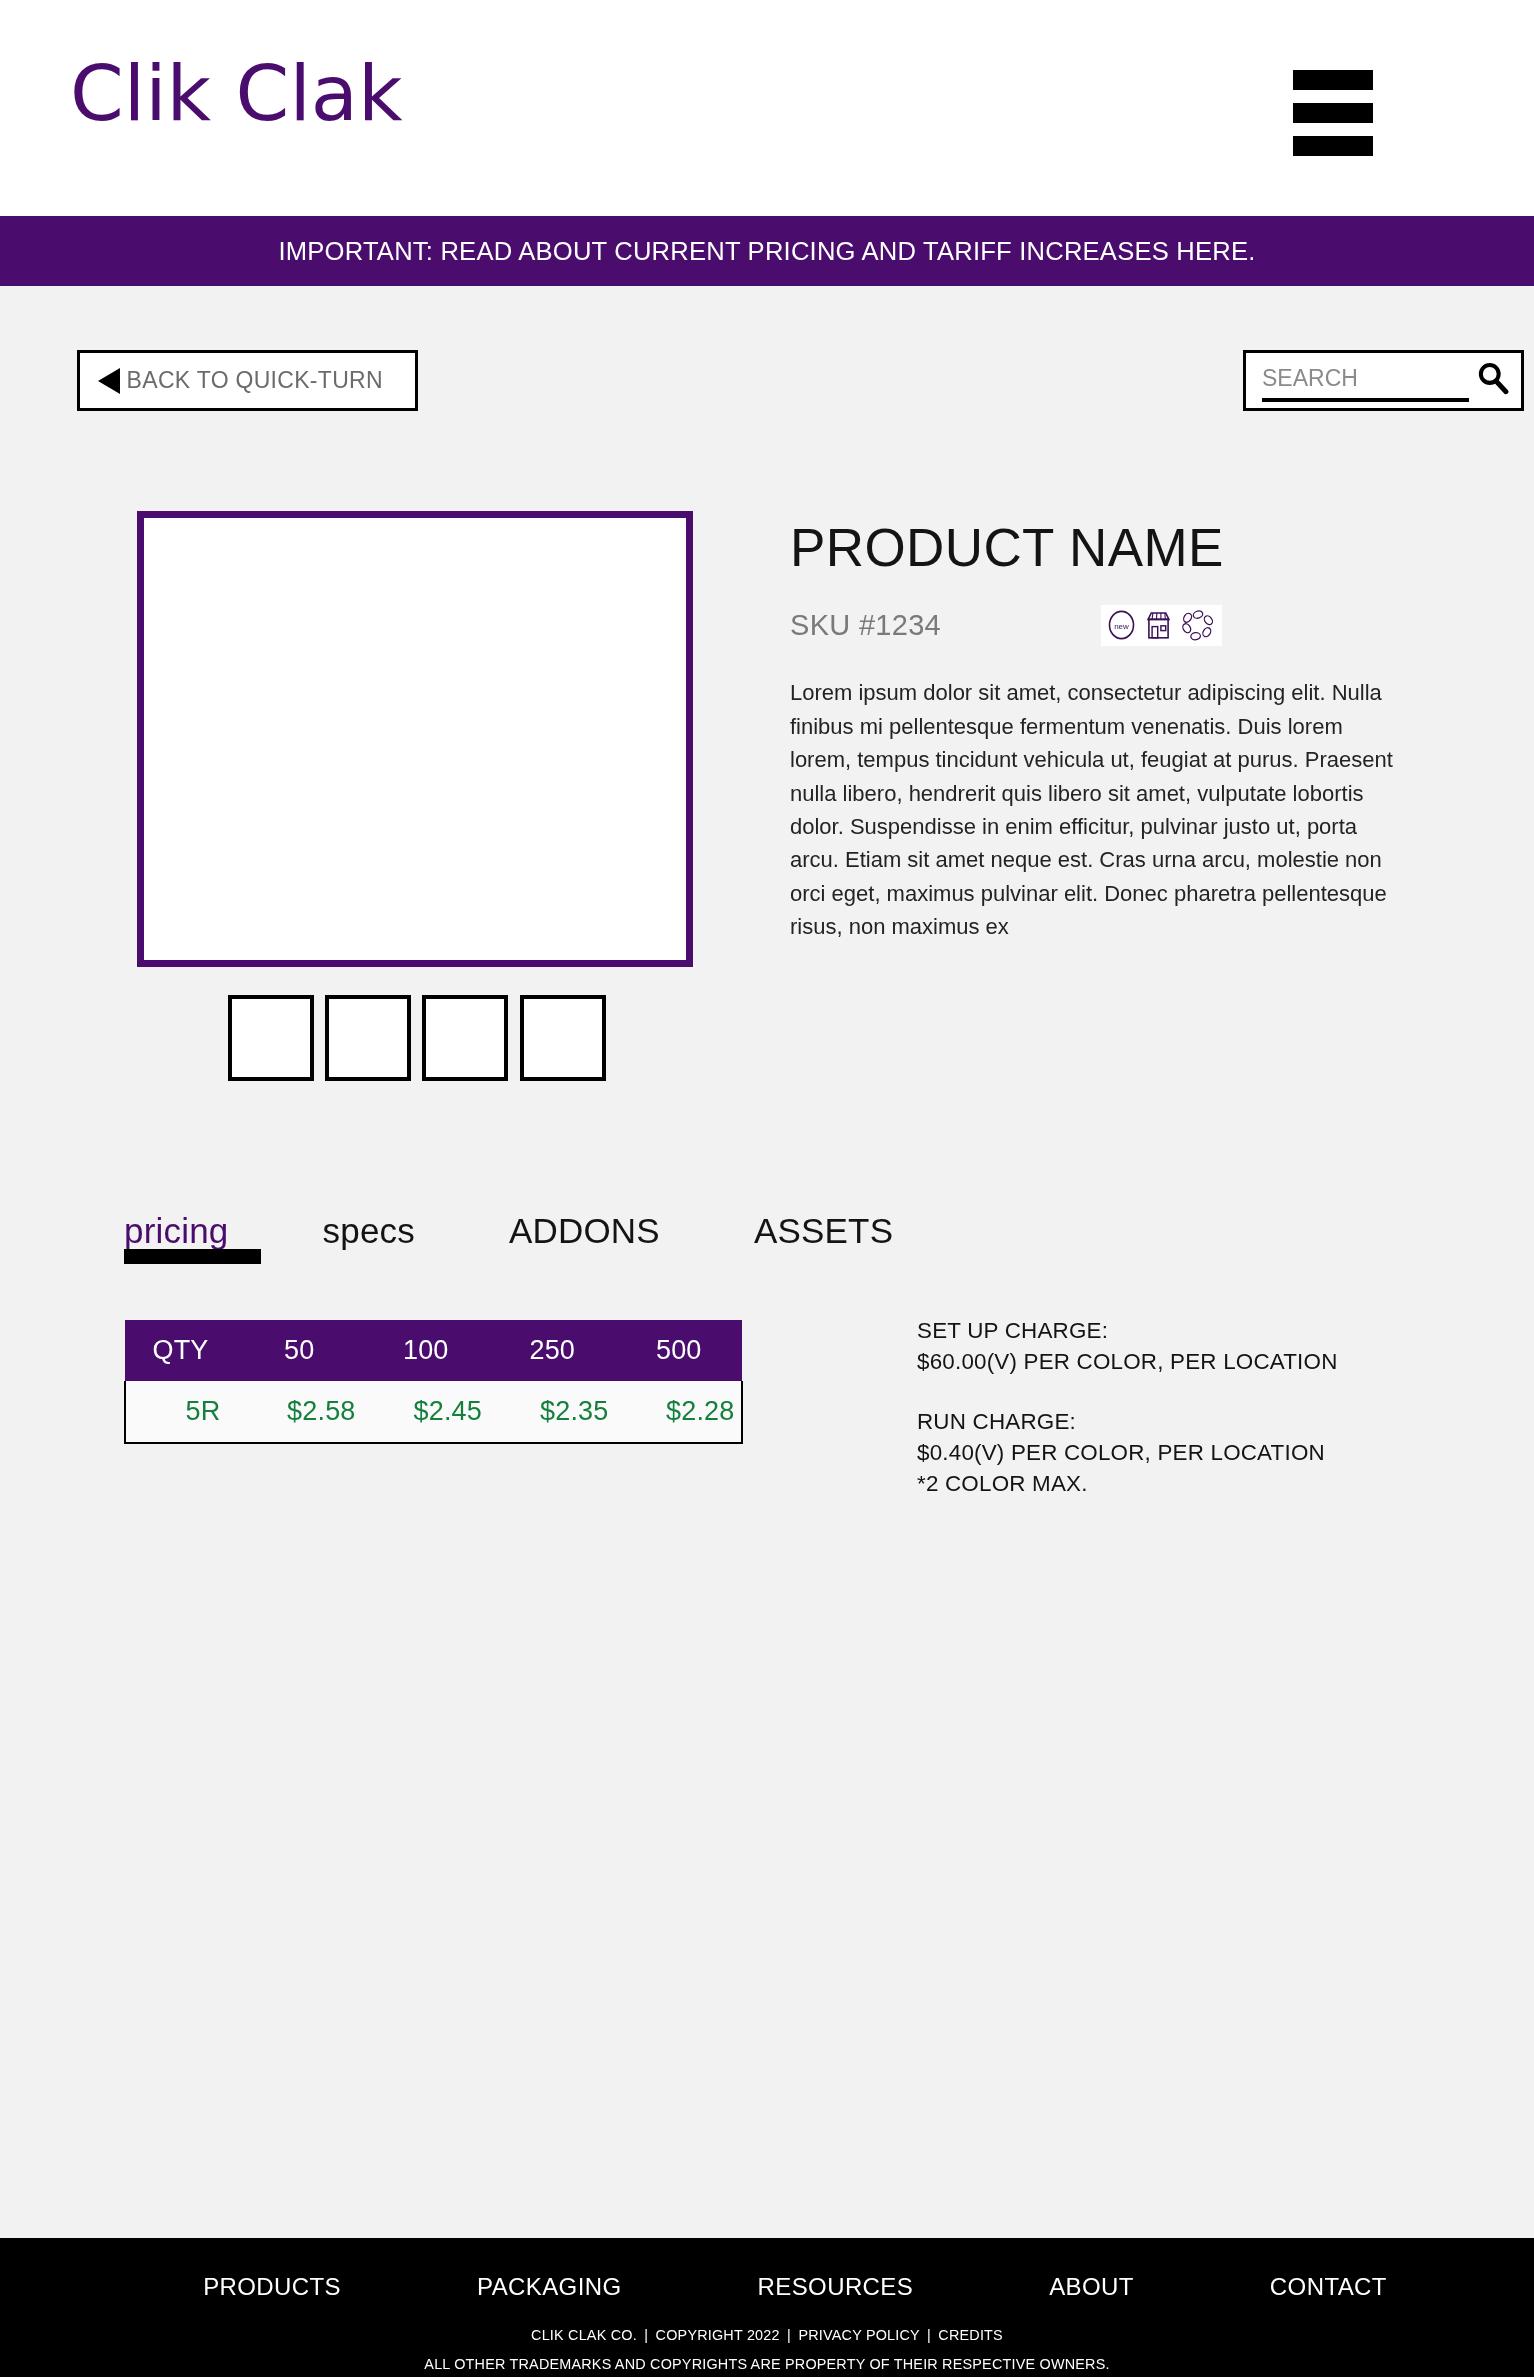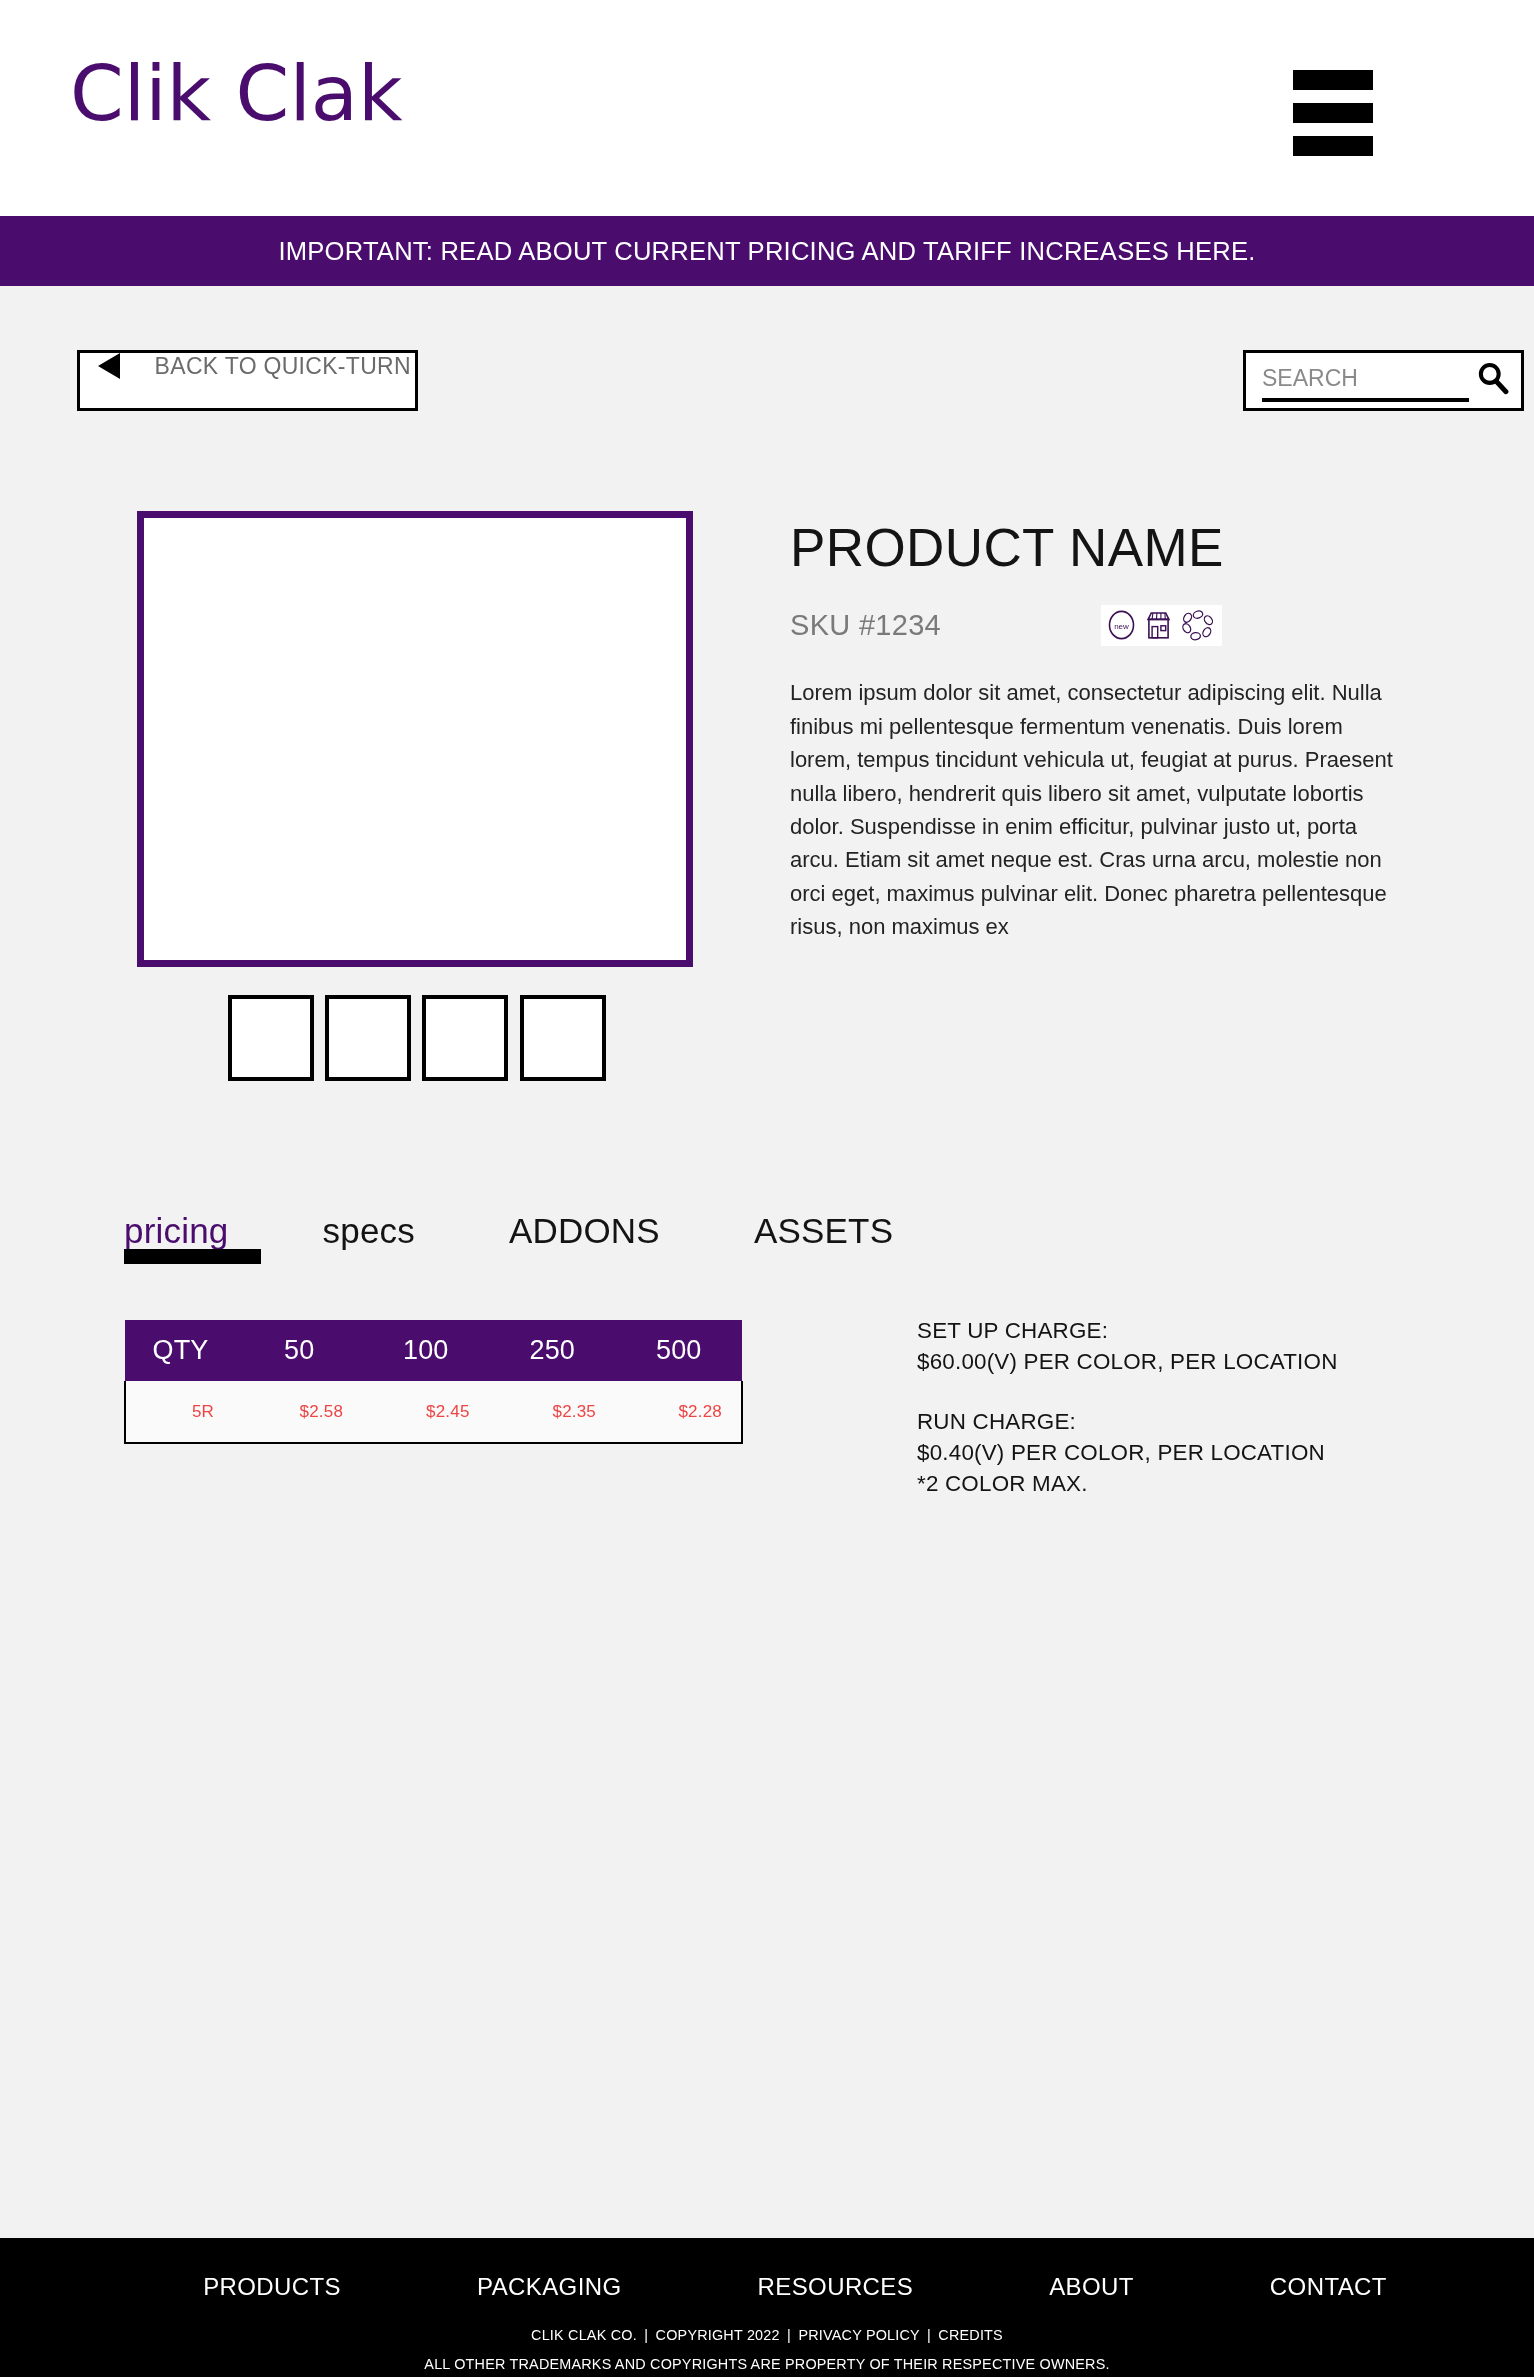--- a/index.html
+++ b/index.html
@@ -90,21 +90,22 @@
   
   .back-button {
     position: absolute;
     left: 77px;
     top: 350px;
     width: 341px;
     height: 61px;
     border: 3.2px solid #000000;
     background: #ffffff;
     display: flex;
-    gap: 35px;
+    align-items: center;
+    gap: 7px;
     padding-left: 17.6px;
     cursor: pointer;
   }
   .back-arrow {
     width: 0; height: 0;
     border-top: 13.6px solid transparent;
     border-bottom: 13.6px solid transparent;
     border-right: 22.4px solid #000000;
     flex: none;
   }
@@ -266,22 +267,22 @@
     background: #4a0d6e;
     color: #ffffff;
     font-size: 27px;
     font-weight: 400;
     height: 61px;
     text-align: center;
     letter-spacing: 0.2px;
   }
   .pricing-table tbody td {
     background: #fafafa;
-    color: #ef4444;
-    font-size: 17px;
+    color: #15803d;
+    font-size: 27px;
     height: 62px;
     text-align: center;
     border-left: 2.4px solid #000000;
     border-right: 2.4px solid #000000;
     border-bottom: 2.4px solid #000000;
     letter-spacing: 0.2px;
     padding-left: 44px;
   }
   .pricing-table tbody td:not(:first-child) { border-left: 0; }
   .pricing-table tbody td:not(:last-child) { border-right: 0; }

